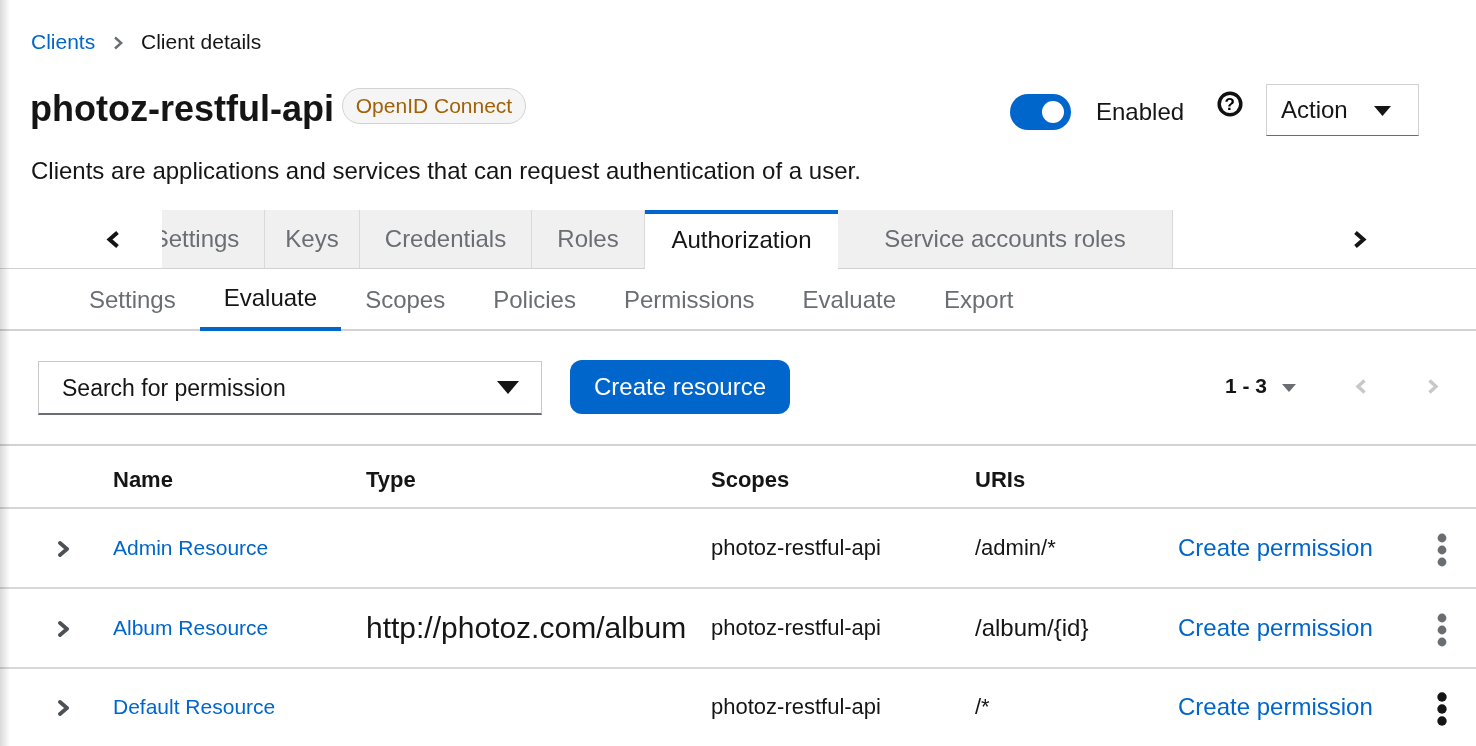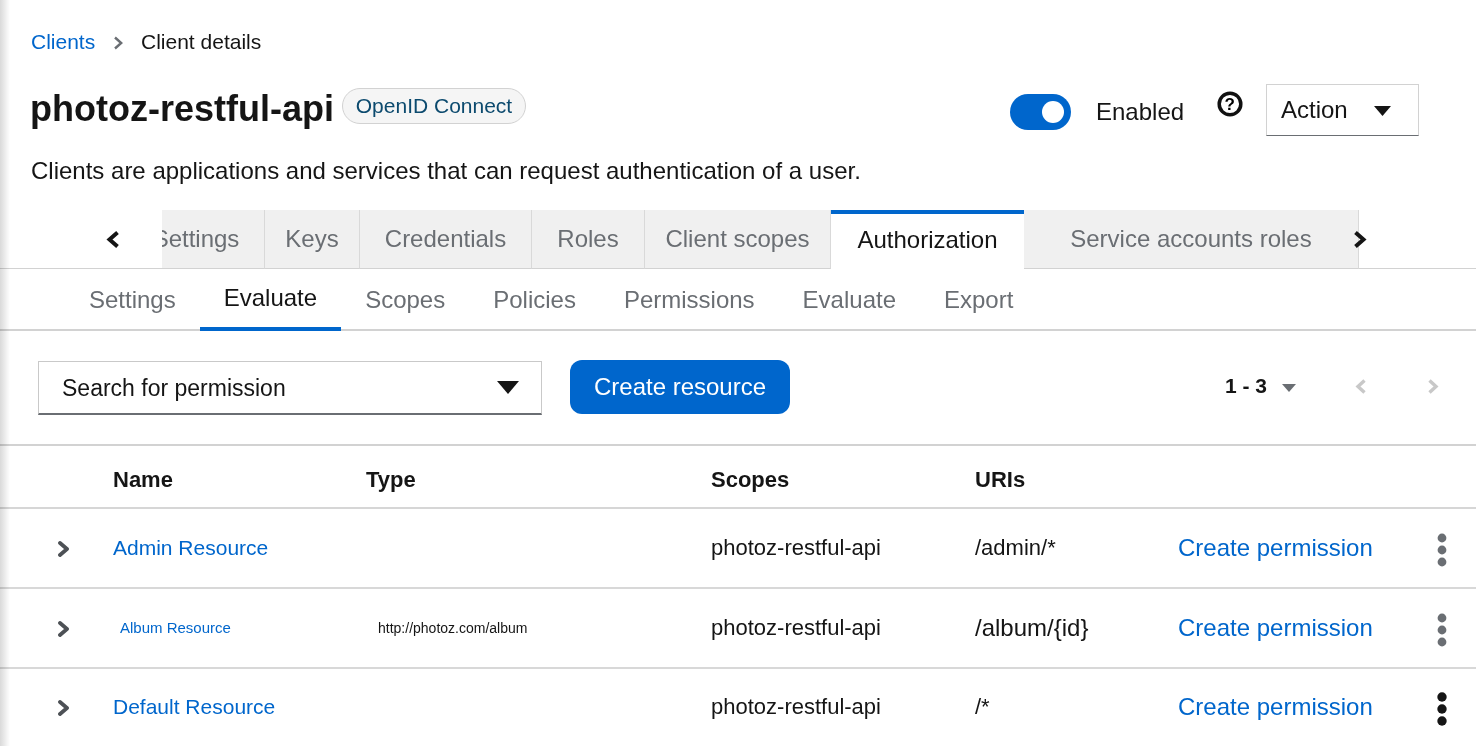--- a/index.html
+++ b/index.html
@@ -11,21 +11,21 @@
 .lshadow { position:absolute; left:0; top:0; width:10px; height:746px;
   background:linear-gradient(to right, rgba(0,0,0,0.15), rgba(0,0,0,0)); z-index:60; pointer-events:none; }
 
 
 .crumbsep { position:absolute; left:113px; top:36px; }
 
 
 .title { position:absolute; left:30px; top:91px; font-size:36px; font-weight:bold; line-height:1; }
 .chip { position:absolute; left:342px; top:88px; width:184px; height:36px; border:1.4px solid #d2d2d2;
   background:#f5f5f5; border-radius:18px; display:flex; align-items:center; justify-content:center;
-  font-size:21px; color:#0c4a6e; }
+  font-size:21px; color:#a16207; }
 .switch { position:absolute; left:1010px; top:94px; width:61px; height:36px; border-radius:18px; background:#0066cc; }
 .switch .knob { position:absolute; right:7px; top:7px; width:22px; height:22px; border-radius:50%; background:#fff; }
 .helpicon { position:absolute; left:1217px; top:91px; }
 .actionbox { position:absolute; left:1266px; top:84px; width:153px; height:52px; background:#fff;
   border:1.4px solid #d2d2d2; border-bottom:1.8px solid #6a6e73; }
 .actionbox .lbl { position:absolute; left:14px; top:50%; transform:translateY(-50%); font-size:24px;text-align:center; }
 .actionbox svg { position:absolute; left:107px; top:21px; }
 
 
 .tabstrip { position:absolute; left:0; top:210px; width:1476px; height:59px; }
@@ -89,21 +89,20 @@
 
   <div class="t" style="left:31px; top:155px; font-size:24px;margin-top:16px;">Clients are applications and services that can request authentication of a user.</div>
 
   <div class="tabstrip">
     <div class="bline"></div>
     <div class="tabs">
       <div class="tab" style="width:137px;">Settings</div>
       <div class="tab" style="width:95px;">Keys</div>
       <div class="tab" style="width:172px;">Credentials</div>
       <div class="tab" style="width:113px;">Roles</div>
-      <div class="tab" style="width:186px;">Client scopes</div>
       <div class="tab active" style="width:193px;">Authorization</div>
       <div class="tab" style="width:335px;">Service accounts roles</div>
     </div>
     <div class="scrollL">
       <svg style="position:absolute; left:106px; top:21px;" width="15" height="17" viewBox="0 0 15 17">
           <path d="M11.5 1.5 L3.5 8.5 L11.5 15.5" fill="none" stroke="#151515" stroke-width="4"></path>
         </svg>
     </div>
     <div class="scrollR">
       <svg width="15" height="17" viewBox="0 0 15 17">
@@ -162,22 +161,22 @@
   <div class="t link" style="left:1178px; top:548px; font-size:24px;">Create permission</div>
   <svg class="kebab" style="left:1437px; top:533px;" width="10" height="34" viewBox="0 0 10 34">
       <circle cx="5" cy="5" r="4.4" fill="#6a6e73"></circle>
       <circle cx="5" cy="17" r="4.4" fill="#6a6e73"></circle>
       <circle cx="5" cy="29" r="4.4" fill="#6a6e73"></circle>
     </svg>
 
   <svg style="position:absolute; left:58px; top:621px;" width="11" height="16" viewBox="0 0 11 16">
       <path d="M2 2 L9 8 L2 14" fill="none" stroke="#4d5156" stroke-width="3.8" stroke-linecap="round" stroke-linejoin="round"></path>
     </svg>
-  <div class="t link" style="left:120px; top:628px; font-size:15px;">Album Resource</div>
-  <div class="t" style="left:378px; top:628px; font-size:14px;">http://photoz.com/album</div>
+  <div class="t link" style="left:113px; top:628px; font-size:21px;">Album Resource</div>
+  <div class="t" style="left:366px; top:628px; font-size:30px;">http://photoz.com/album</div>
   <div class="t" style="left:711px; top:628px; font-size:22px;">photoz-restful-api</div>
   <div class="t" style="left:975px; top:628px; font-size:24px;">/album/{id}</div>
   <div class="t link" style="left:1178px; top:628px; font-size:24px;">Create permission</div>
   <svg class="kebab" style="left:1437px; top:613px;" width="10" height="34" viewBox="0 0 10 34">
       <circle cx="5" cy="5" r="4.4" fill="#6a6e73"></circle>
       <circle cx="5" cy="17" r="4.4" fill="#6a6e73"></circle>
       <circle cx="5" cy="29" r="4.4" fill="#6a6e73"></circle>
     </svg>
 
   <svg style="position:absolute; left:58px; top:700px;" width="11" height="16" viewBox="0 0 11 16">

